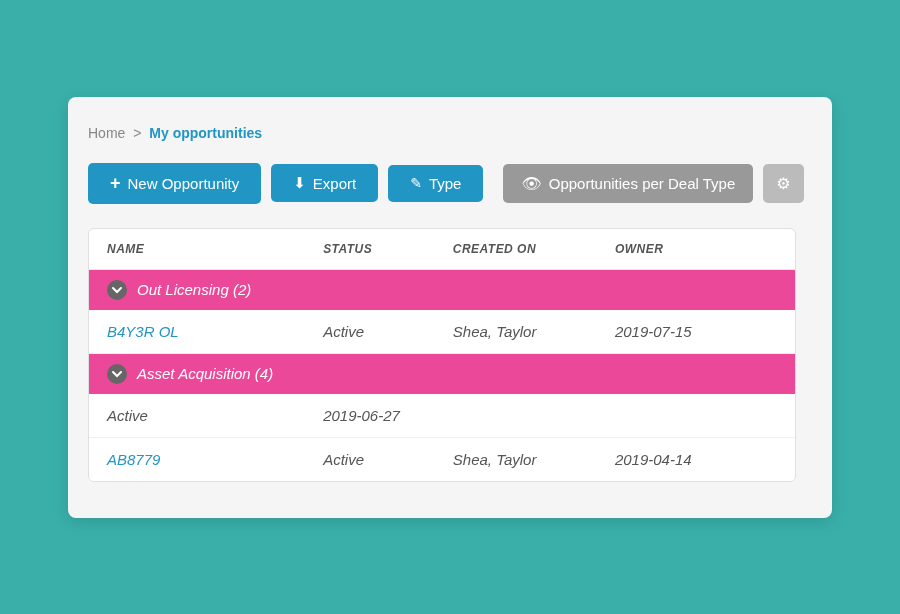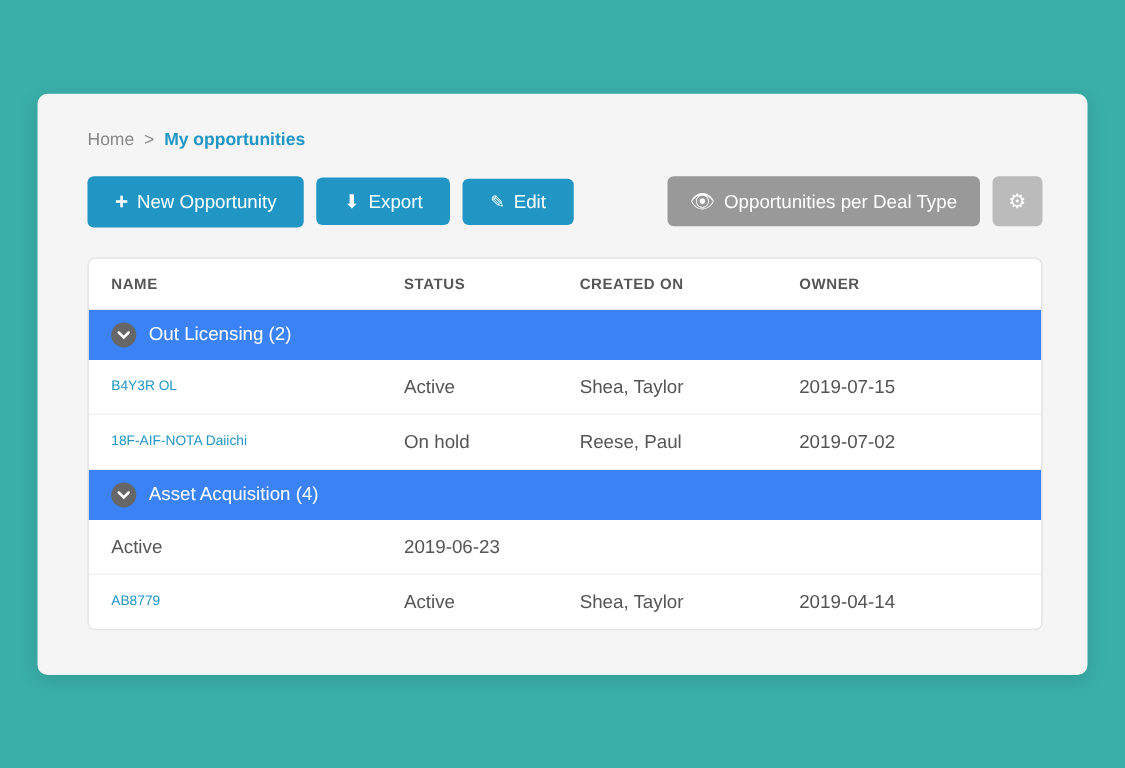--- a/index.html
+++ b/index.html
@@ -8,22 +8,22 @@
       width: 900px;
       height: 614px;
       display: flex;
       align-items: center;
       justify-content: center;
       font-family: -apple-system, BlinkMacSystemFont, 'Segoe UI', Arial, sans-serif;
     }
     .card {
       background: #f5f5f5;
       border-radius: 8px;
-      width: 840px;
-      padding: 28px 36px 36px 40px;
+      width: 764px;
+      padding: 28px 36px 36px 20px;
       box-shadow: 0 4px 16px rgba(0,0,0,0.13);
     }
     .breadcrumb {
       font-size: 14px;
       color: #888;
       margin-bottom: 22px;
     }
     .breadcrumb .current {
       color: #2196c4;
       font-weight: 600;
@@ -72,38 +72,39 @@
       cursor: pointer;
       display: flex;
       align-items: center;
     }
     .spacer { flex: 1; }
     .table-area {
       background: #fff;
       border-radius: 6px;
       overflow: hidden;
       border: 1px solid #e0e0e0;
+      font-style: italic;
     }
     .table-header {
       display: grid;
       grid-template-columns: 2fr 1.2fr 1.5fr 1.5fr;
       padding: 13px 18px;
       border-bottom: 1px solid #e8e8e8;
     }
     .table-header .col-label {
       font-size: 12px;
       font-weight: 700;
       color: #555;
       letter-spacing: 0.04em;
       text-transform: uppercase;
     }
     .group-header {
       display: flex;
       align-items: center;
-      background: #3b82f6;
+      background: #ec4899;
       padding: 10px 18px;
       gap: 10px;
     }
     .group-header .group-title {
       font-size: 15px;
       color: #fff;
       font-weight: 500;
     }
     .group-toggle {
       width: 20px;
@@ -121,21 +122,21 @@
       display: grid;
       grid-template-columns: 2fr 1.2fr 1.5fr 1.5fr;
       padding: 13px 18px;
       border-bottom: 1px solid #f0f0f0;
       align-items: center;
       background: #fff;
     }
     .table-row:last-child { border-bottom: none; }
     .table-row .name-cell a, .table-row .name-cell {
       color: #2196c4;
-      font-size: 11px;
+      font-size: 15px;
       text-decoration: none;
       font-weight: 400;
     }
     .table-row .status-cell, .table-row .owner-cell, .table-row .date-cell {
       font-size: 15px;
       color: #555;
     }
     .eye-icon { font-size: 16px; }
     .gear-unicode { font-size: 16px; }
     .plus-icon { font-size: 18px; font-weight: 700; }
@@ -157,21 +158,21 @@
     <button class="btn-primary">
       <span class="plus-icon">+</span>
       <span>New Opportunity</span>
     </button>
     <button class="btn-primary">
       <span class="download-icon">⬇</span>
       <span>Export</span>
     </button>
     <button class="btn-primary">
       <span class="edit-icon">✎</span>
-      <span>Edit</span>
+      <span>Type</span>
     </button>
     <div class="spacer"></div>
     <button class="btn-gray">
       <span class="eye-icon">👁</span>
       <span>Opportunities per Deal Type</span>
     </button>
     <button class="btn-icon">
       <span class="gear-unicode">⚙</span>
     </button>
   </div>
@@ -192,38 +193,32 @@
           </svg>
       </div>
       <span class="group-title">Out Licensing (2)</span>
     </div>
     <div class="table-row">
       <div class="name-cell"><a href="#">B4Y3R OL</a></div>
       <div class="status-cell">Active</div>
       <div class="owner-cell">Shea, Taylor</div>
       <div class="date-cell">2019-07-15</div>
     </div>
-    <div class="table-row">
-      <div class="name-cell"><a href="#">18F-AIF-NOTA Daiichi</a></div>
-      <div class="status-cell">On hold</div>
-      <div class="owner-cell">Reese, Paul</div>
-      <div class="date-cell">2019-07-02</div>
-    </div>
 
     <div class="group-header">
       <div class="group-toggle">
         <svg width="12" height="8" viewBox="0 0 12 8">
             <polyline points="2,2 6,6 10,2" fill="none" stroke="#fff" stroke-width="2" stroke-linecap="round"></polyline>
           </svg>
       </div>
       <span class="group-title">Asset Acquisition (4)</span>
     </div>
     <div class="table-row">
       <div class="status-cell">Active</div>
-      <div class="date-cell">2019-06-23</div>
+      <div class="date-cell">2019-06-27</div>
     </div>
     <div class="table-row">
       <div class="name-cell"><a href="#">AB8779</a></div>
       <div class="status-cell">Active</div>
       <div class="owner-cell">Shea, Taylor</div>
       <div class="date-cell">2019-04-14</div>
     </div>
   </div>
 </div>
 

